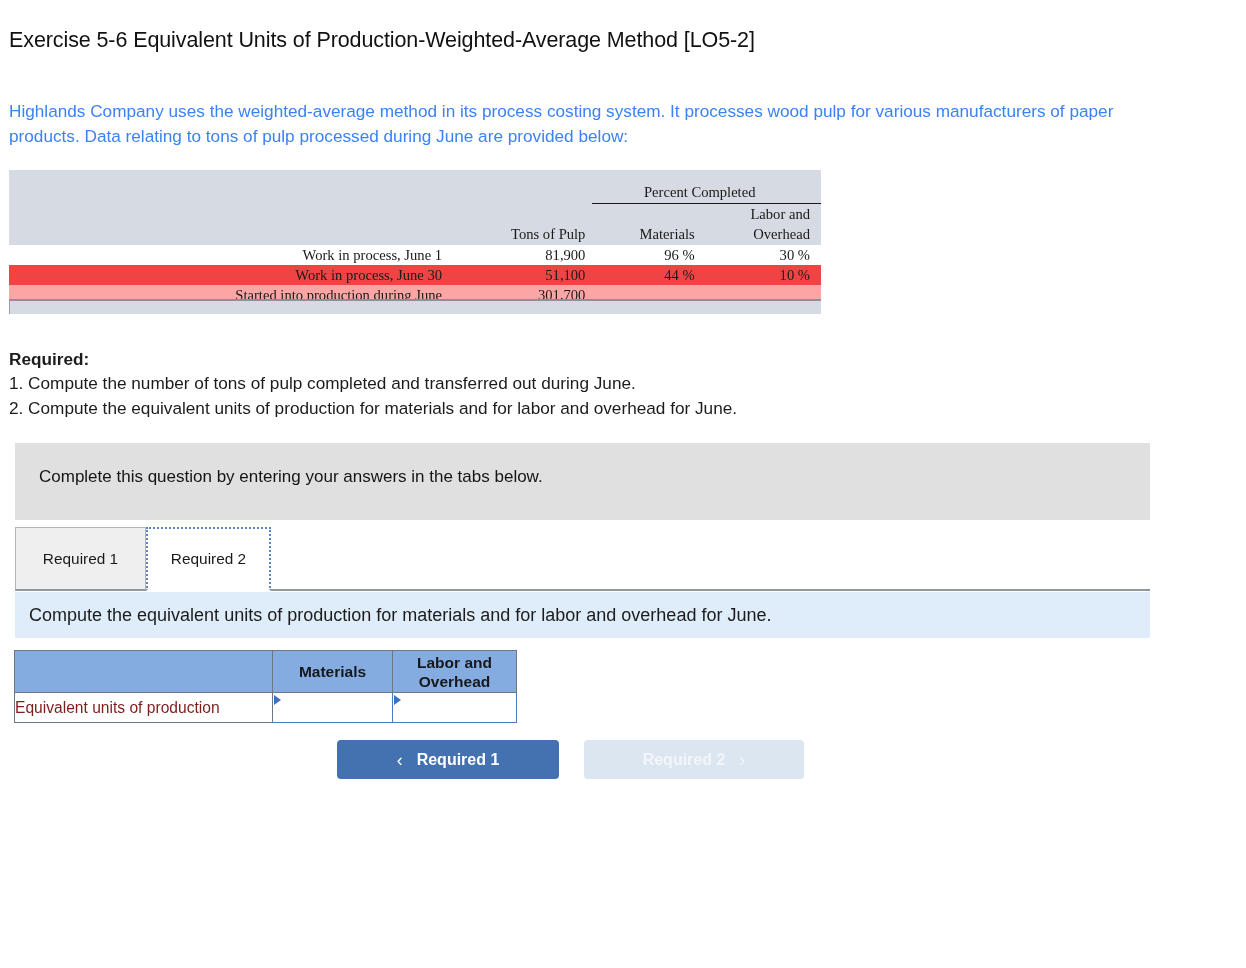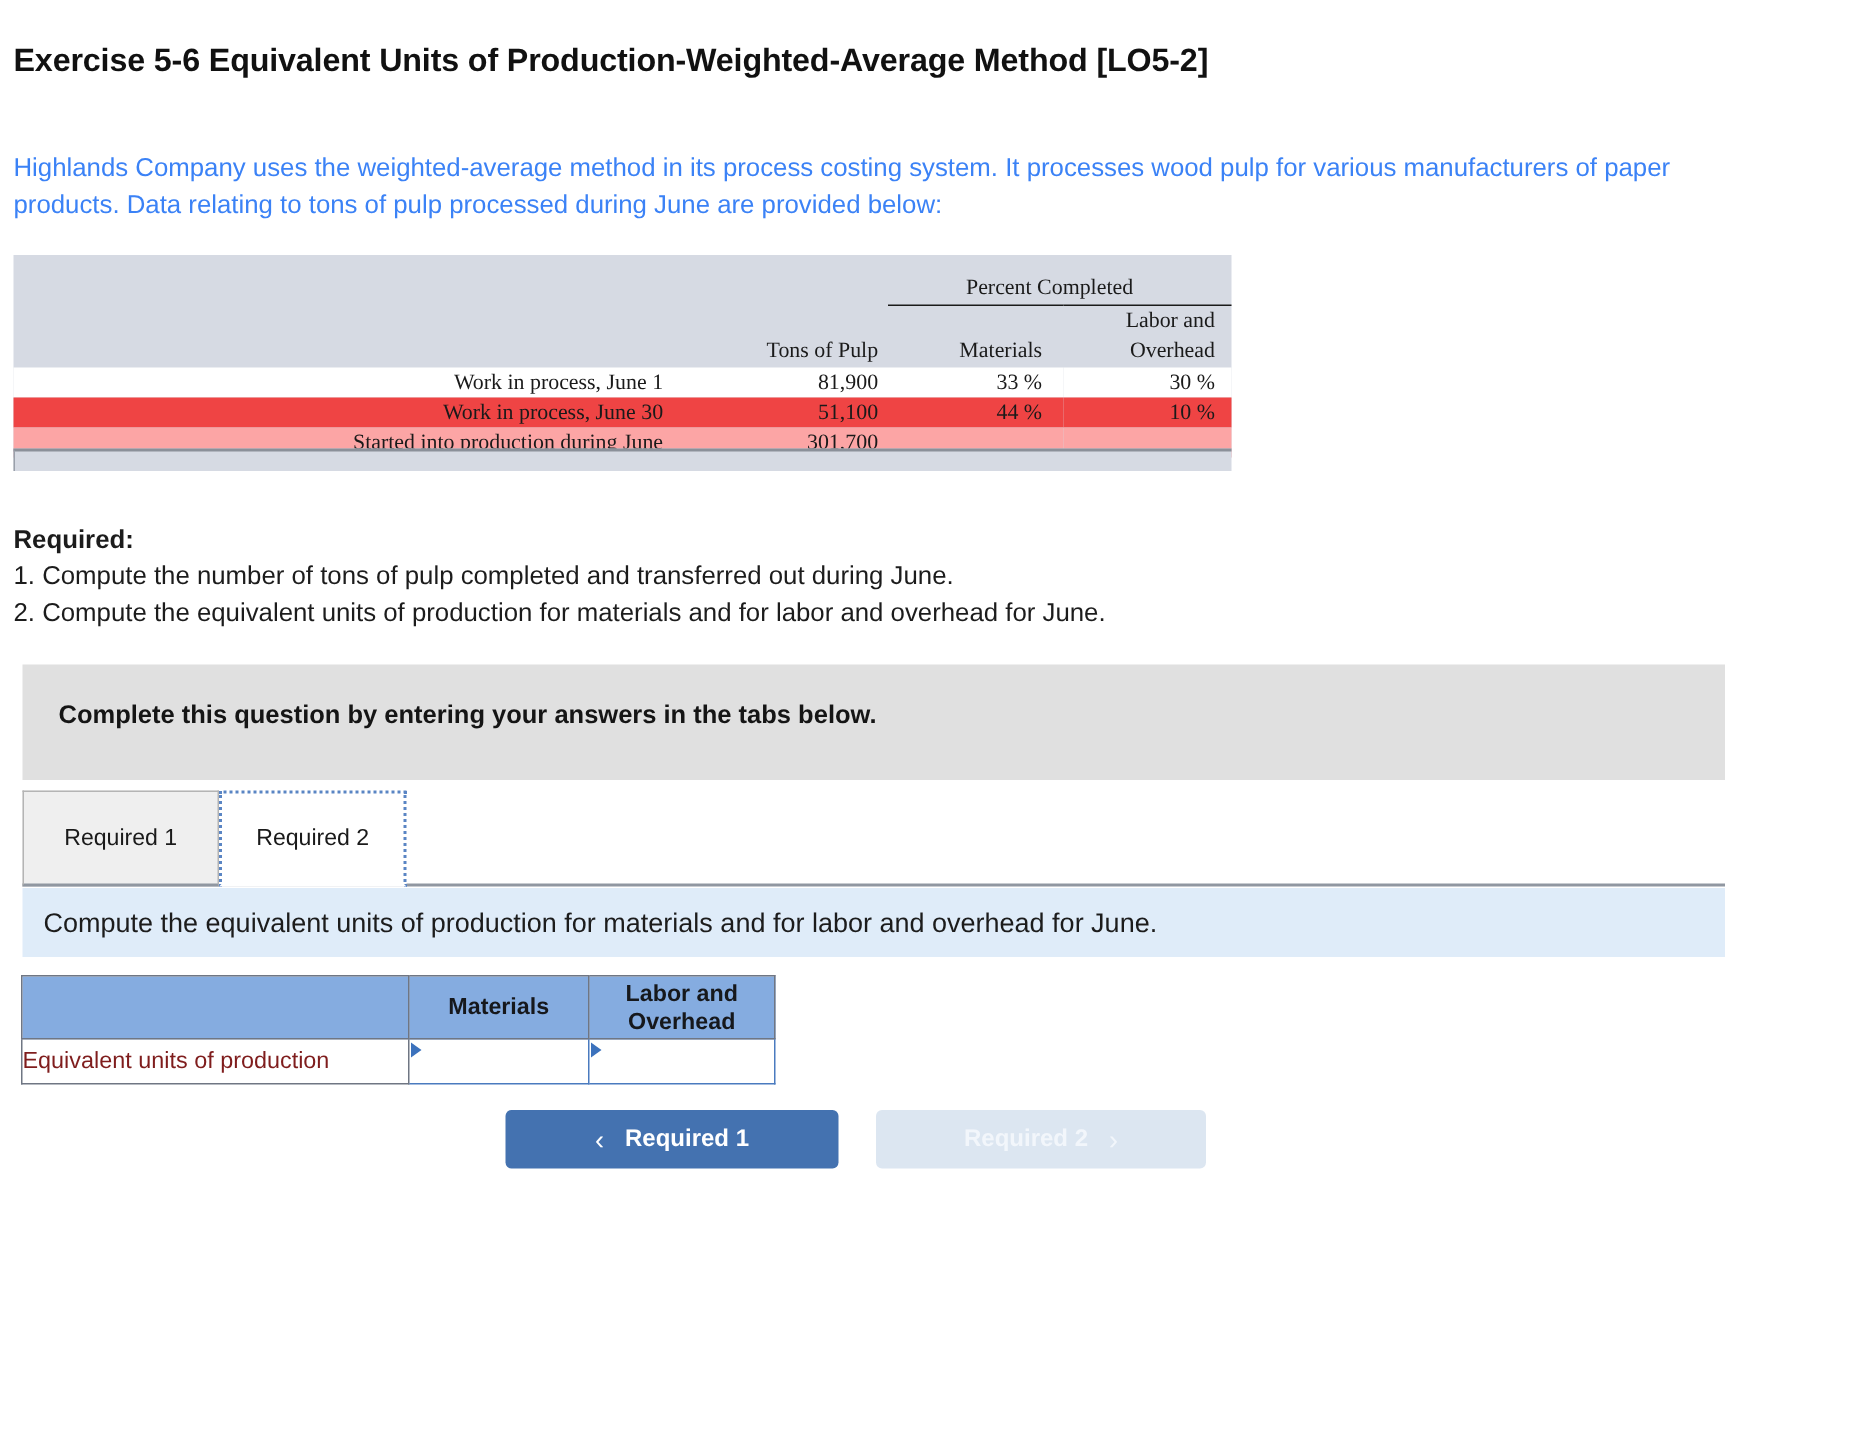--- a/index.html
+++ b/index.html
@@ -16,21 +16,21 @@
     position: relative;
     overflow: hidden;
   }
 
   
   .page-title {
     position: absolute;
     left: 9px;
     top: 28px;
     font-size: 21.5px;
-    font-weight: bold;
+    font-weight: normal;
     letter-spacing: -0.1px;
     color: #111111;
     white-space: nowrap;
   }
 
   
   .intro {
     position: absolute;
     left: 9px;
     top: 99px;
@@ -116,21 +116,21 @@
     top: 443px;
     width: 1135px;
     height: 77px;
     background: #e0e0e0;
   }
   .gray-banner-text {
     position: absolute;
     left: 24px;
     top: 24px;
     font-size: 17px;
-    font-weight: bold;
+    font-weight: normal;
     color: #151515;
   }
 
   
   .tab-strip {
     position: absolute;
     left: 15px;
     top: 527px;
     width: 1135px;
     height: 64px;
@@ -313,21 +313,21 @@
       <tr class="dt-head-row2">
         <td class="col-label"></td>
         <td class="col-tons">Tons of Pulp</td>
         <td class="col-mat">Materials</td>
         <td class="col-lab">Overhead</td>
       </tr>
 
       <tr class="data-row odd">
         <td class="col-label">Work in process, June 1</td>
         <td class="col-tons">81,900</td>
-        <td class="col-mat">33 %</td>
+        <td class="col-mat">96 %</td>
         <td class="col-lab">30 %</td>
       </tr>
       <tr class="data-row even">
         <td class="col-label">Work in process, June 30</td>
         <td class="col-tons">51,100</td>
         <td class="col-mat">44 %</td>
         <td class="col-lab">10 %</td>
       </tr>
       <tr class="data-row last">
         <td class="col-label">Started into production during June</td>

